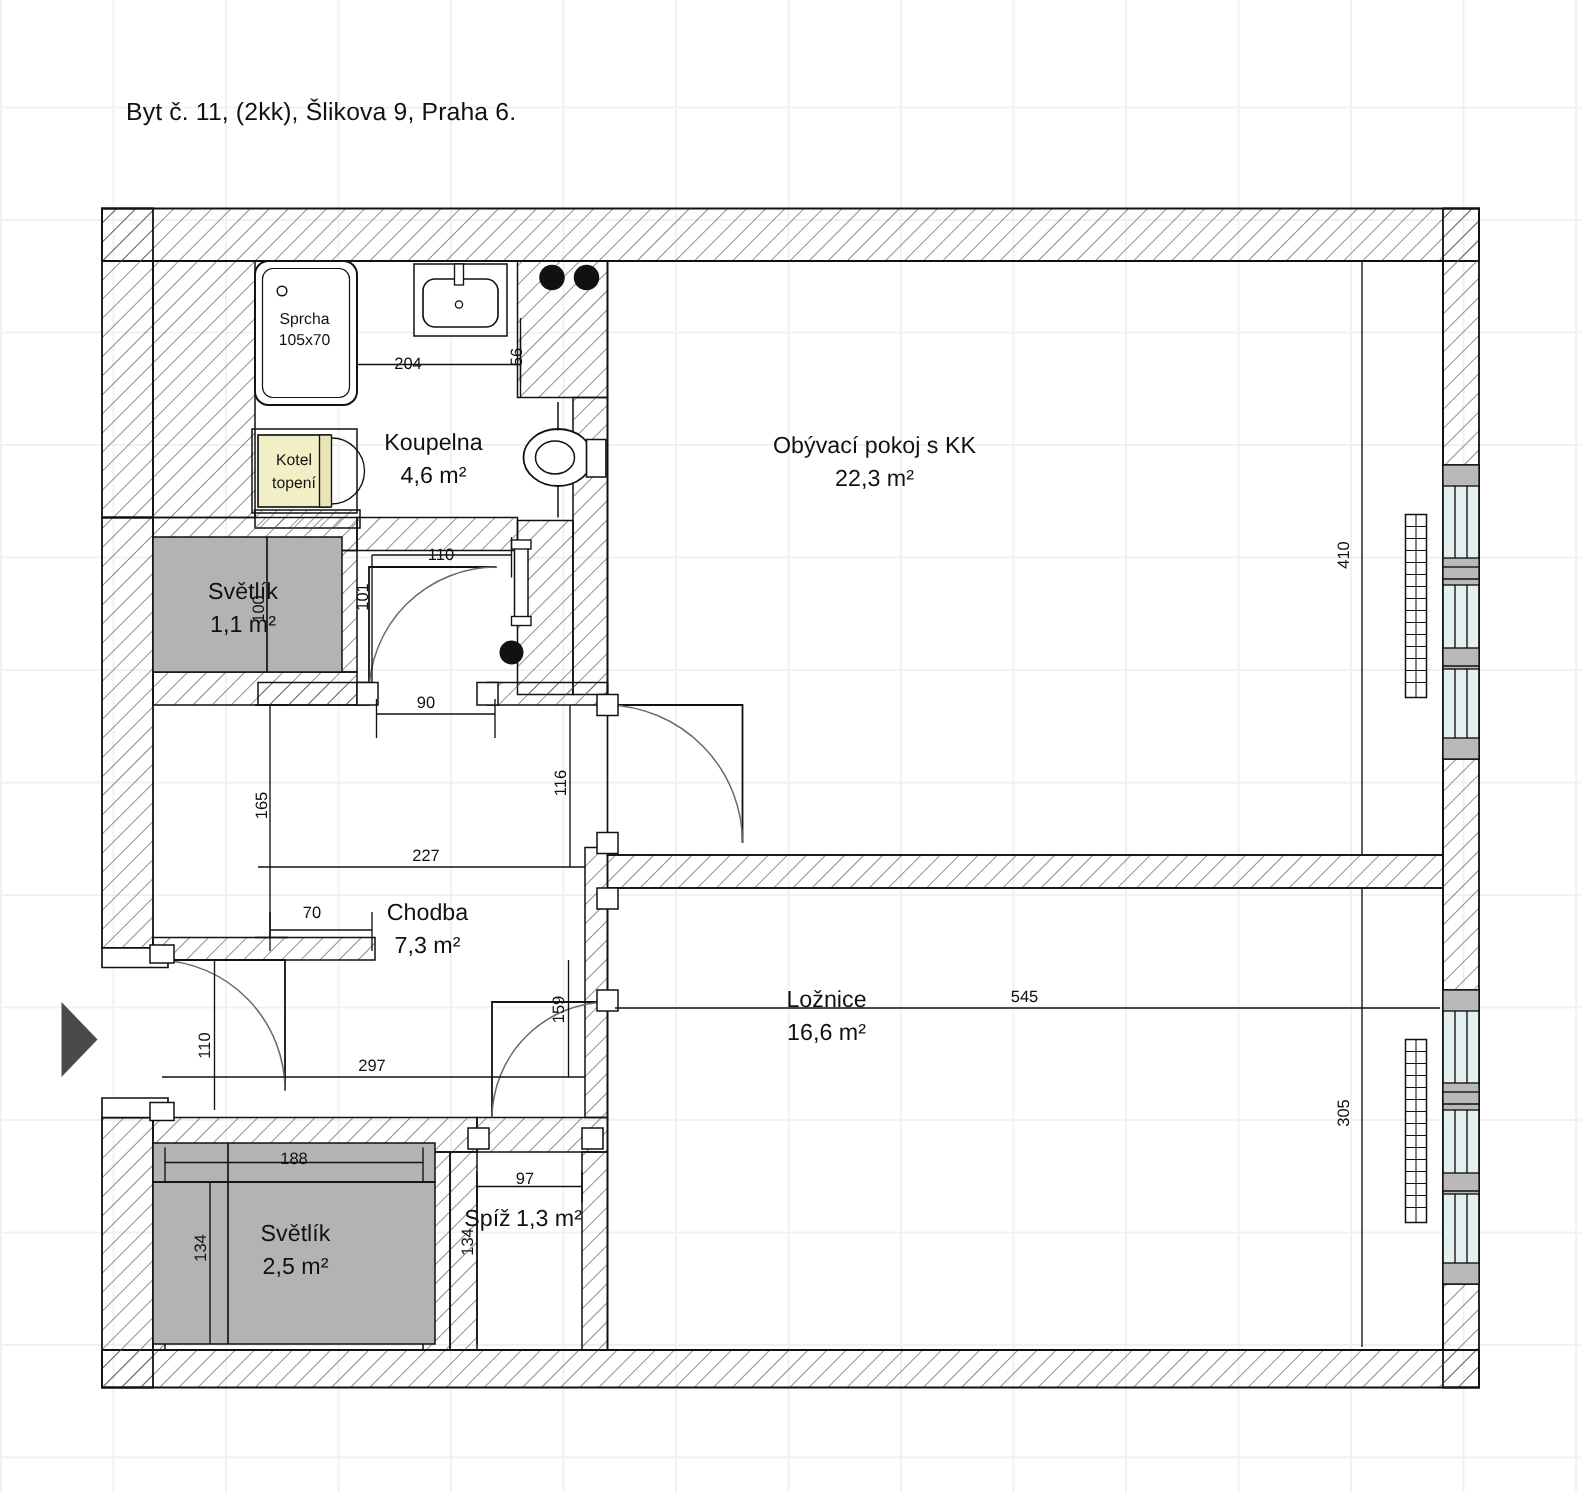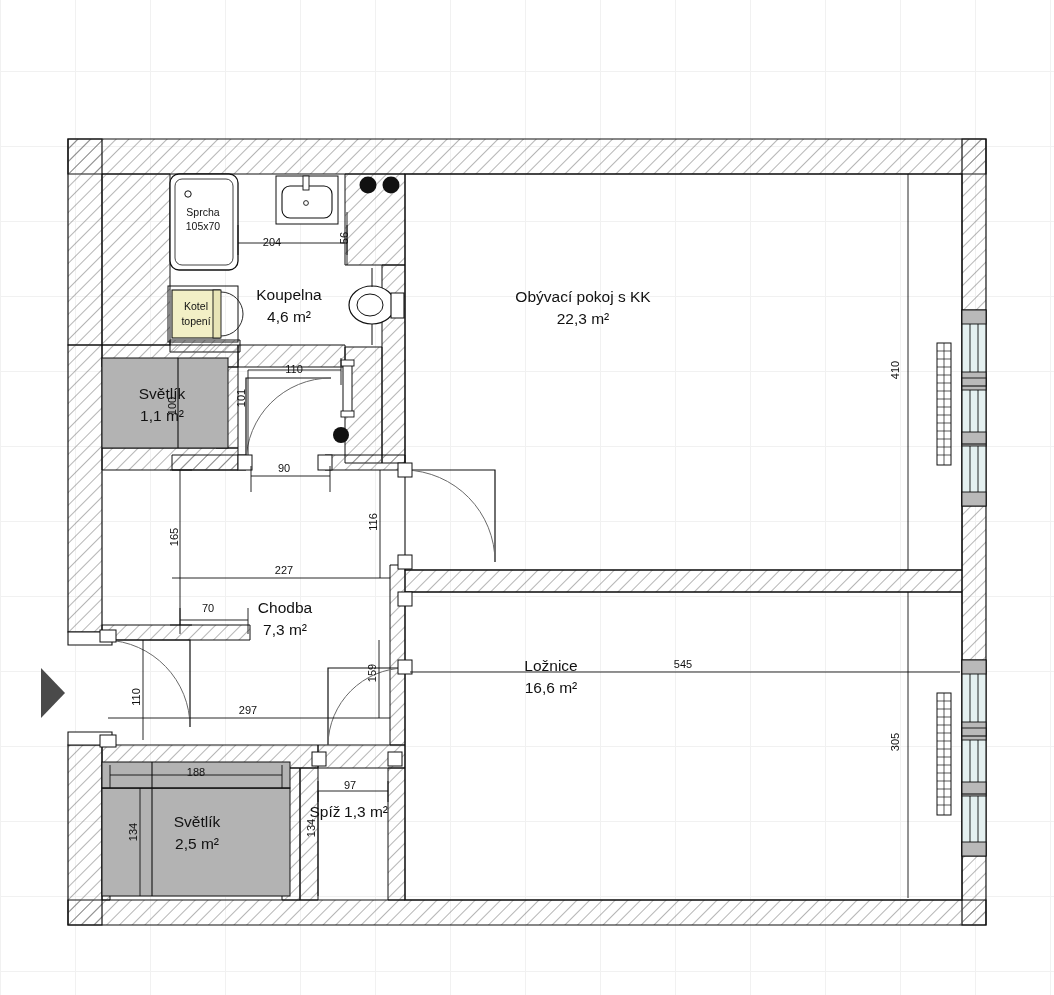--- a/index.html
+++ b/index.html
@@ -25,20 +25,21 @@
   .fixlabel{font-family:"Liberation Sans","DejaVu Sans",sans-serif;fill:#111;font-size:10.5px;text-anchor:middle;}
   .boilerlabel{font-family:"Liberation Sans","DejaVu Sans",sans-serif;fill:#111;font-size:10.5px;text-anchor:middle;}
 </style>
 </head>
 <body>
 
 <div id="plan-root">
 
   <div id="bg-grid"></div>
 
+  <div id="title">Byt č. 11, (2kk), Šlikova 9, Praha 6.</div>
 
   <svg id="plan-svg" width="1054" height="995">
     <defs>
       <pattern id="wallhatch" width="9" height="9" patternTransform="rotate(45)" patternUnits="userSpaceOnUse">
         <line x1="0" y1="0" x2="0" y2="9" stroke="#5a5a5a" stroke-width="0.9"></line>
       </pattern>
       <pattern id="wallhatch2" width="7" height="7" patternTransform="rotate(45)" patternUnits="userSpaceOnUse">
         <line x1="0" y1="0" x2="0" y2="7" stroke="#5a5a5a" stroke-width="0.8"></line>
       </pattern>
     </defs>

